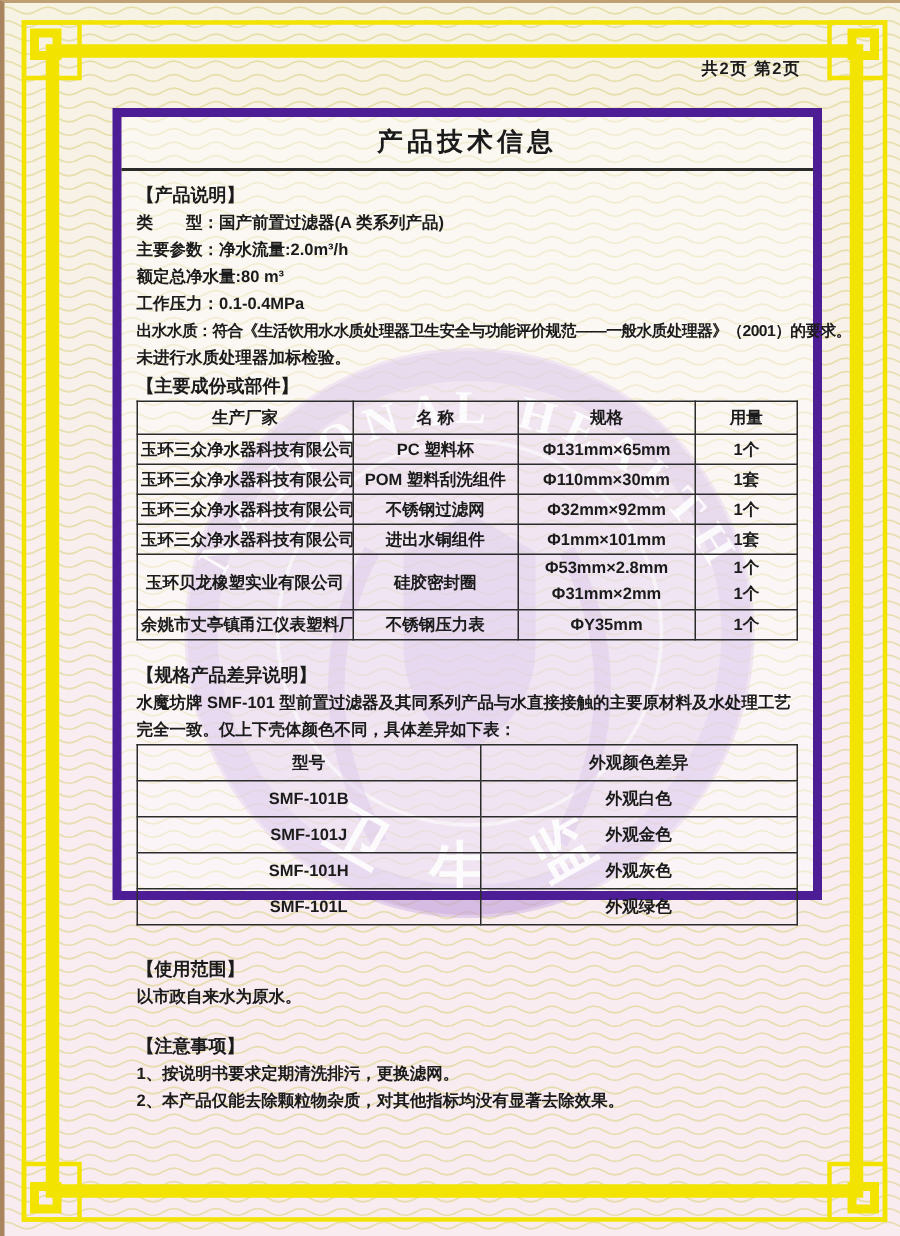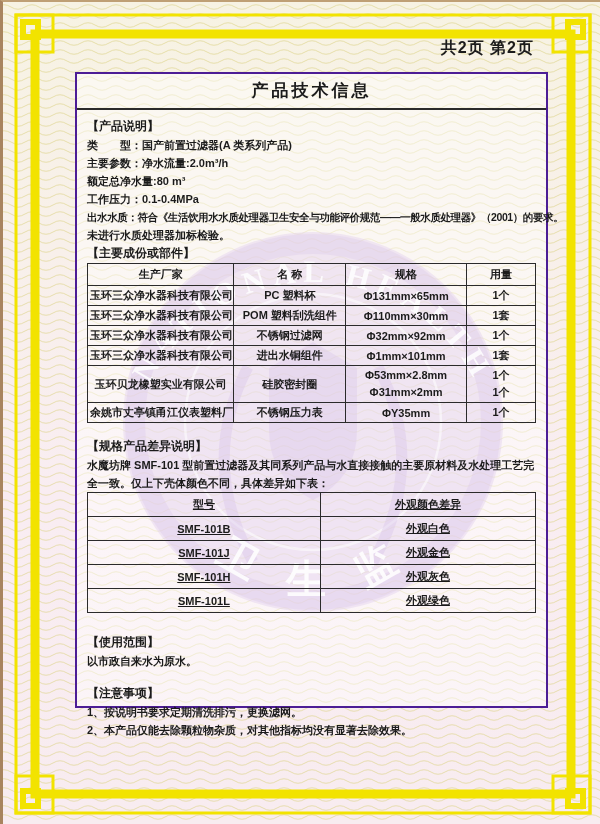--- a/index.html
+++ b/index.html
@@ -9,25 +9,25 @@
     background:linear-gradient(180deg,#f7f3e3 0%,#f8f0ea 30%,#f9edf2 60%,#f8ecf0 100%);
     border-left:3px solid #a8845f;border-top:2px solid #bfa075;
     box-sizing:border-box;
   }
   #waves,#seal,#frame{position:absolute;left:0;top:0;pointer-events:none;}
   #waves{z-index:0;}
   #seal{z-index:1;}
   #frame{z-index:2;}
   .page-label{
     position:absolute;top:36px;right:66px;z-index:3;
-    font-size:16px;font-weight:bold;color:#1c1c1c;letter-spacing:1px;
+    font-size:11px;font-weight:bold;color:#1c1c1c;letter-spacing:1px;
   }
   .doc-box{
-    position:absolute;left:72px;top:70px;width:473px;height:636px;z-index:3;
-    border:2px solid #4c1d95;background:rgba(255,255,255,0.45);
+    position:absolute;left:72px;top:70px;width:473px;height:528px;z-index:3;
+    border:6px solid #4c1d95;background:rgba(255,255,255,0.45);
     box-sizing:border-box;color:#1b1b1b;
   }
   .doc-title{
     height:34px;line-height:34px;text-align:center;
     font-size:17px;font-weight:bold;letter-spacing:3px;
     border-bottom:2px solid #2b2b2b;
   }
   .doc-body{padding:7px 10px 0 10px;font-size:11px;font-weight:bold;}
   .sec-heading{font-size:12px;line-height:19px;}
   .line{line-height:18px;white-space:nowrap;}
@@ -36,21 +36,21 @@
   table{border-collapse:collapse;width:100%;table-layout:fixed;background:transparent;}
   th,td{border:1.5px solid #2b2b2b;text-align:center;font-size:11px;font-weight:bold;
         padding:1px 2px;color:#1b1b1b;overflow:hidden;white-space:nowrap;}
   .comp-table th{height:19px;}
   .comp-table td{height:17px;margin-left:22px;}
   .comp-table .c0{width:33%;}
   .comp-table .c1{width:25%;}
   .comp-table .c2{width:27%;}
   .comp-table .c3{width:15%;margin-top:27px;}
   .stacked div{line-height:17px;}
-  .model-table th,.model-table td{height:21px;text-decoration:underline;}
+  .model-table th,.model-table td{height:21px;}
   .model-table .m0{width:52%;}
   .model-table .m1{width:48%;}
   .gap14{height:14px;}
   .gap20{height:20px;}
   .serif{font-family:"Liberation Serif","DejaVu Serif",serif;}
 </style>
 </head>
 <body>
 
 <svg id="waves" width="600" height="824">

